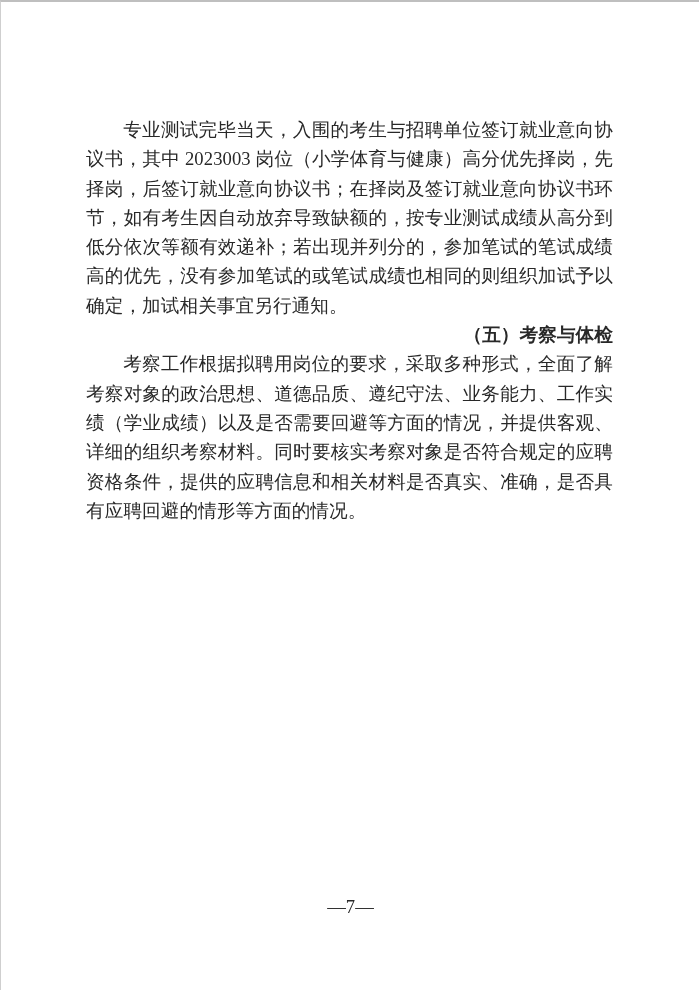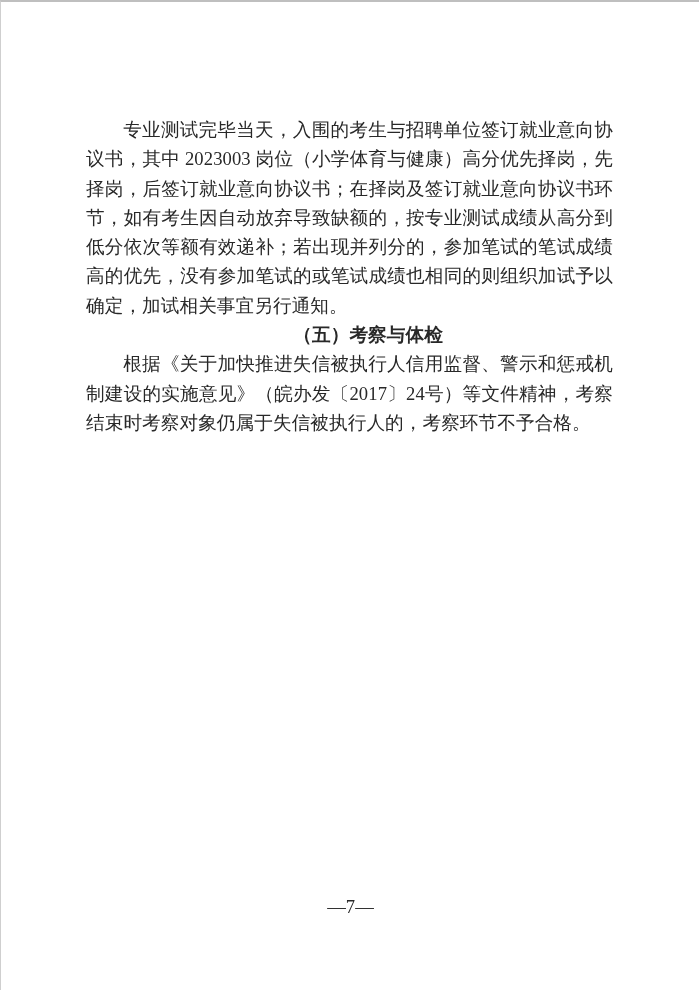--- a/index.html
+++ b/index.html
@@ -29,36 +29,36 @@
     margin: 0;
     font-size: 18.6px;
     line-height: 29.3px;
     text-align: justify;
     text-indent: 2em;
     letter-spacing: 0.1px;
     word-break: normal;
   }
   .para.heading {
     font-weight: bold;
-    text-align: center;
+    text-align: right;
   }
   .footer {
     position: absolute;
     top: 894px;
     left: 0;
     width: 699px;
     text-align: center;
     font-size: 18.6px;
     line-height: 22px;
     color: #282828;
   }
 </style>
 </head>
 <body>
 
 <div class="page">
   <div class="content">
     <p class="para">专业测试完毕当天，入围的考生与招聘单位签订就业意向协议书，其中 2023003 岗位（小学体育与健康）高分优先择岗，先择岗，后签订就业意向协议书；在择岗及签订就业意向协议书环节，如有考生因自动放弃导致缺额的，按专业测试成绩从高分到低分依次等额有效递补；若出现并列分的，参加笔试的笔试成绩高的优先，没有参加笔试的或笔试成绩也相同的则组织加试予以确定，加试相关事宜另行通知。</p>
     <p class="para heading">（五）考察与体检</p>
-    <p class="para">根据《关于加快推进失信被执行人信用监督、警示和惩戒机制建设的实施意见》（皖办发〔2017〕24号）等文件精神，考察结束时考察对象仍属于失信被执行人的，考察环节不予合格。</p>
+    <p class="para">考察工作根据拟聘用岗位的要求，采取多种形式，全面了解考察对象的政治思想、道德品质、遵纪守法、业务能力、工作实绩（学业成绩）以及是否需要回避等方面的情况，并提供客观、详细的组织考察材料。同时要核实考察对象是否符合规定的应聘资格条件，提供的应聘信息和相关材料是否真实、准确，是否具有应聘回避的情形等方面的情况。</p>
   </div>
   <div class="footer">—7—</div>
 </div>
 
 </body></html>

